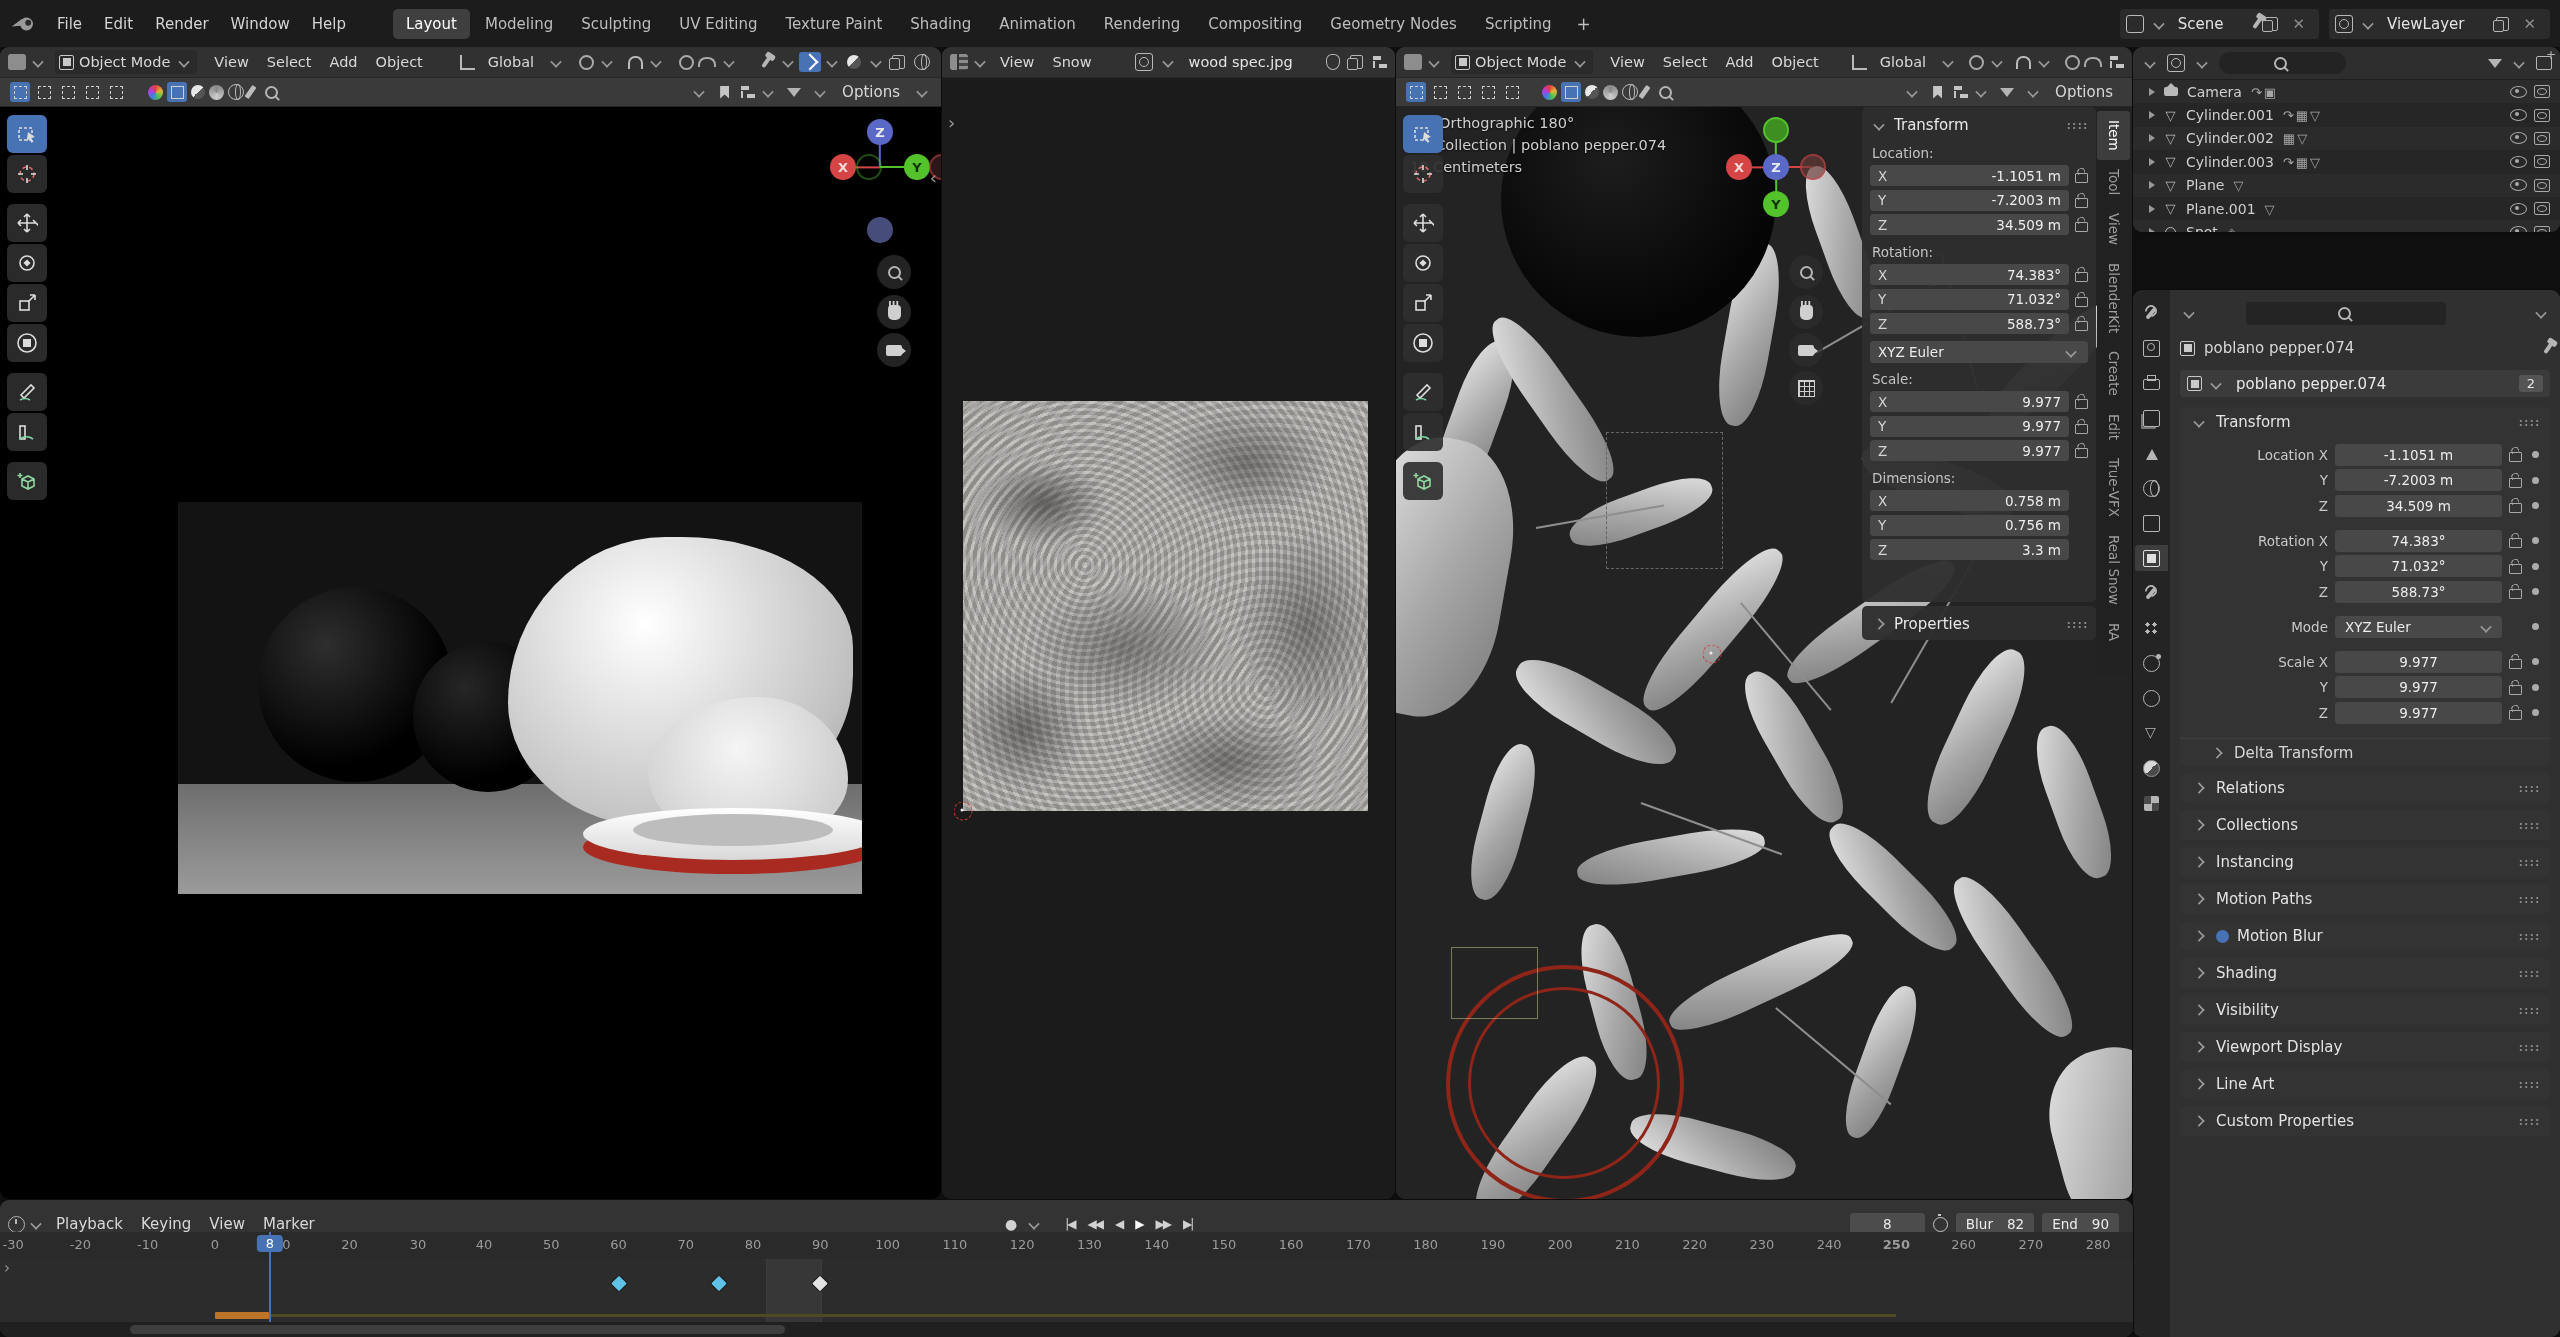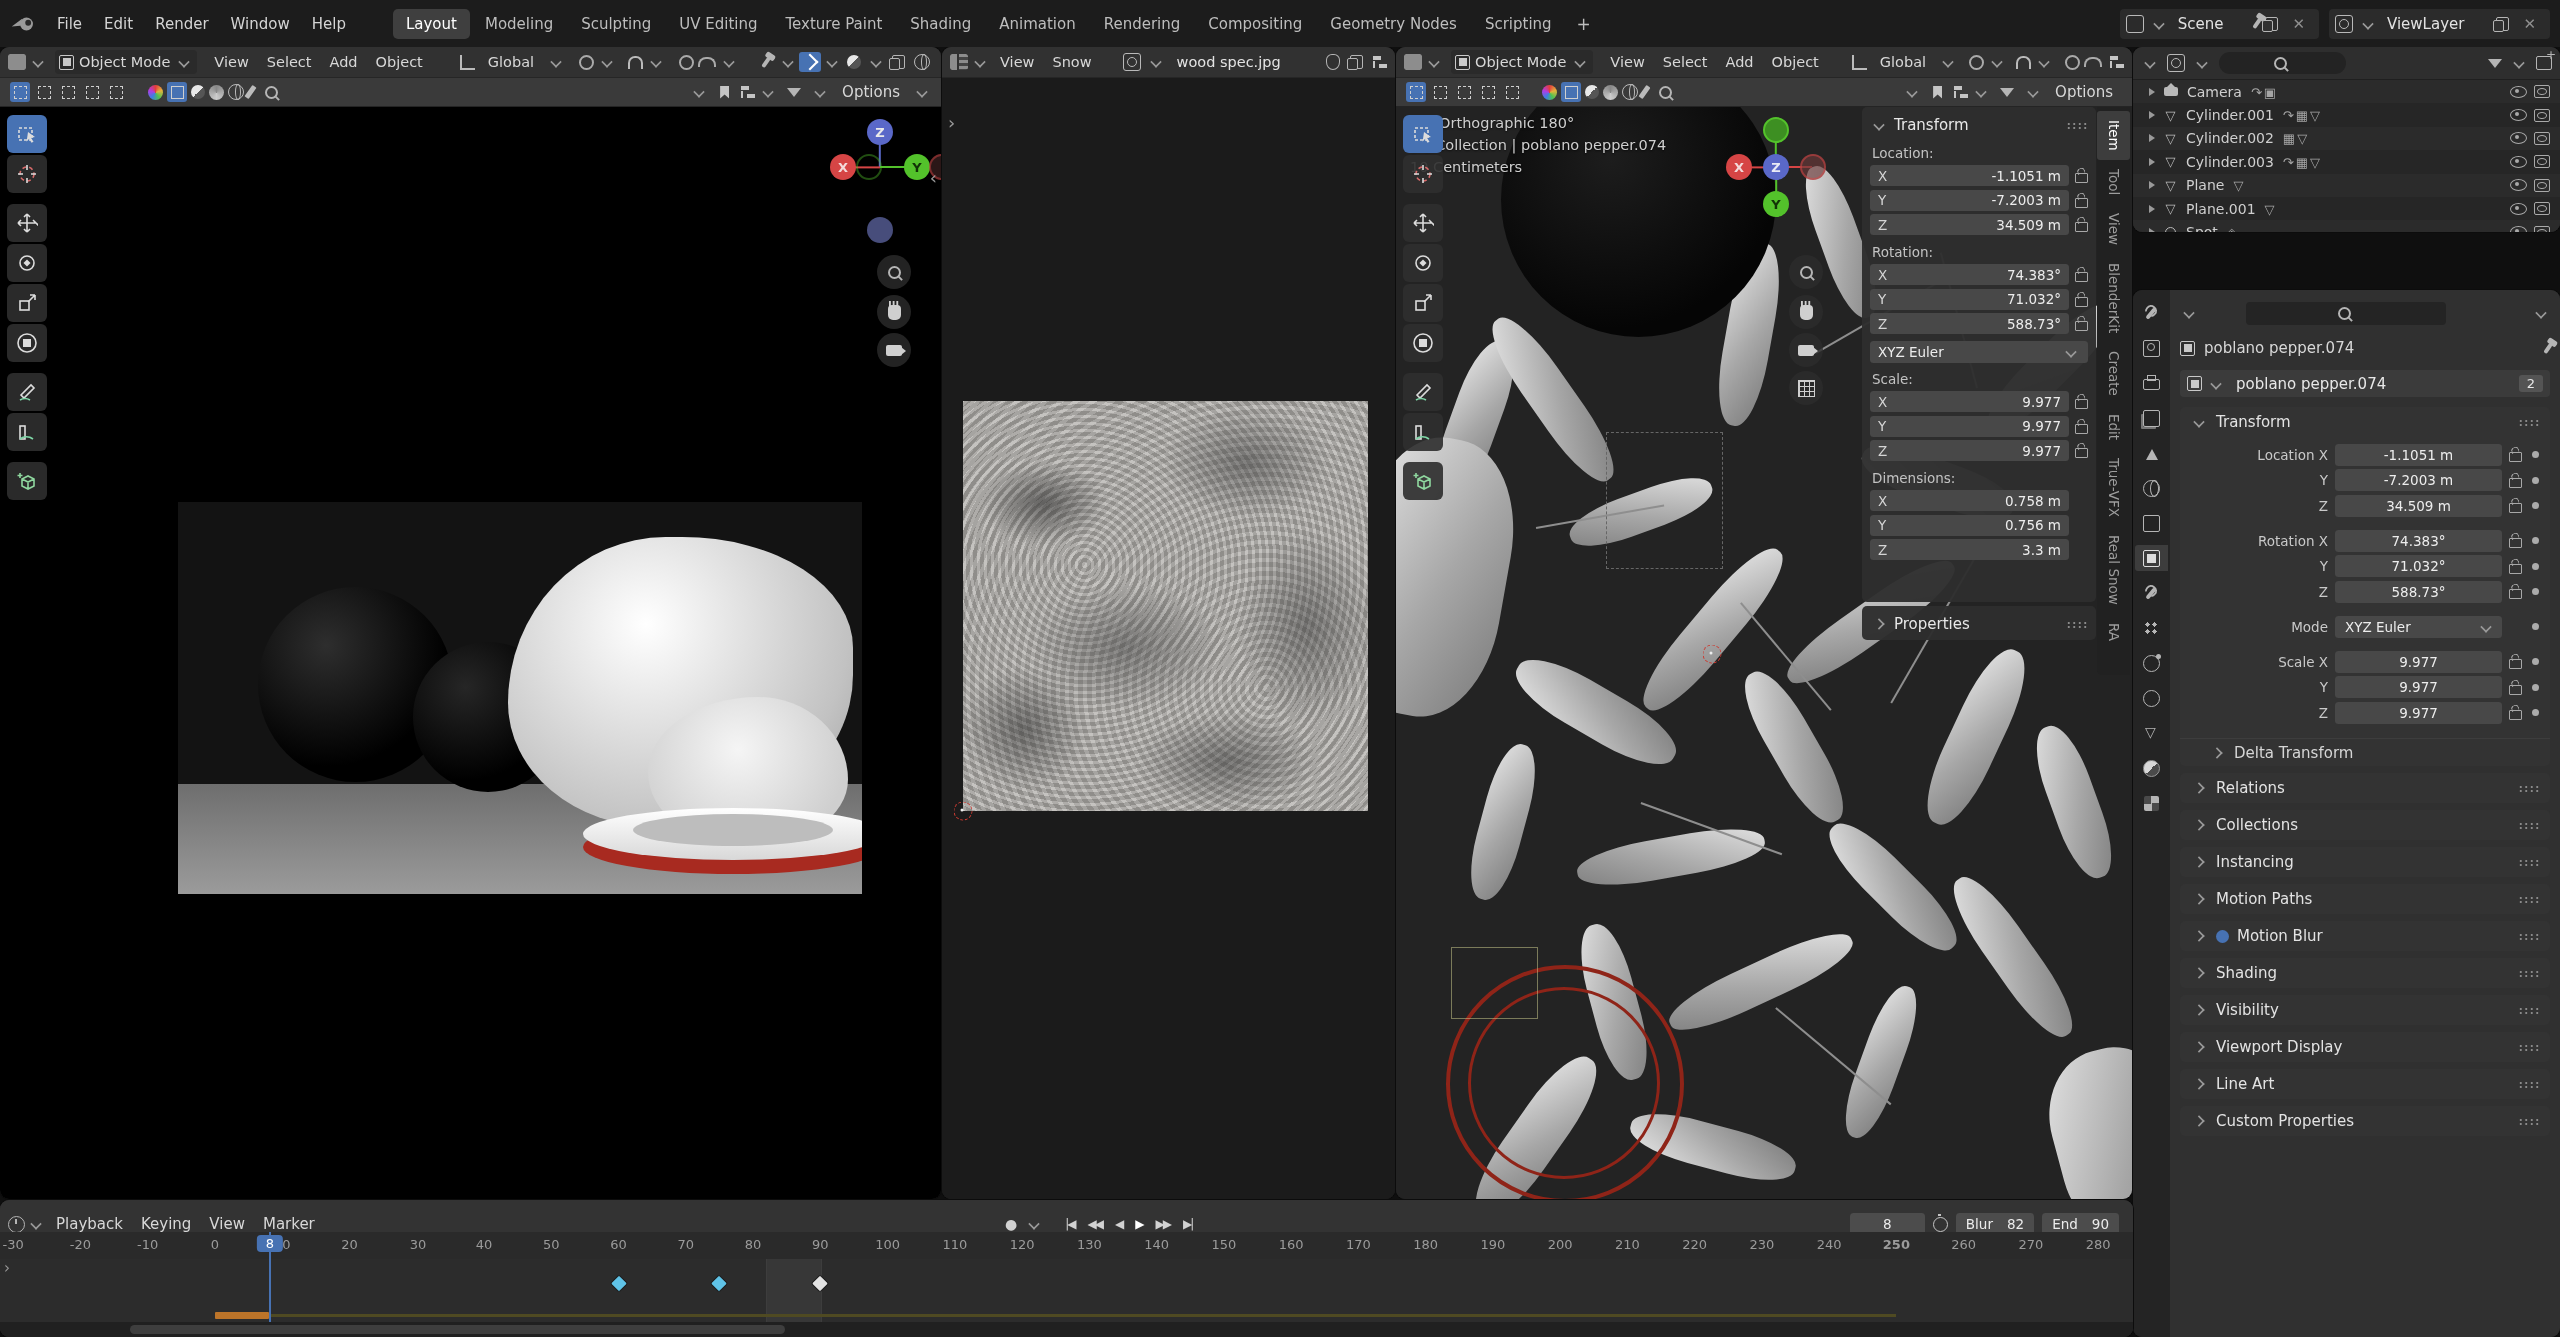--- a/index.html
+++ b/index.html
@@ -501,21 +501,21 @@
 
   <div class="editor" style="left:942px;top:47px;width:453px;height:1152px">
     <div class="hdr1">
       <span class="etype" style="background:linear-gradient(#8d8d8d 0 0) left/7px 100% no-repeat,repeating-linear-gradient(#8d8d8d 0 3px,#444 3px 6px) right/9px 100% no-repeat"></span>
       <span class="chv"></span>
       <div style="display:flex">
 
       <div class="hmenu">View</div>
           <div class="hmenu">Snow</div>
         </div>
-      <div class="flex" style="margin-left:20px;gap:6px">
+      <div class="flex" style="margin-left:32px;gap:6px">
         <span class="wicon cam"></span>
         <span class="chv"></span>
         <span style="color:#e3e3e3;margin-left:6px">wood spec.jpg</span>
       </div>
       <div class="sp"></div>
       <span class="shield-ico"></span>
       <span class="copy-ico" style="margin:0 8px"></span>
       <span class="tree-ico"></span>
     </div>
     <div id="imged-content" style="position:relative;height:1121px;overflow:hidden">

